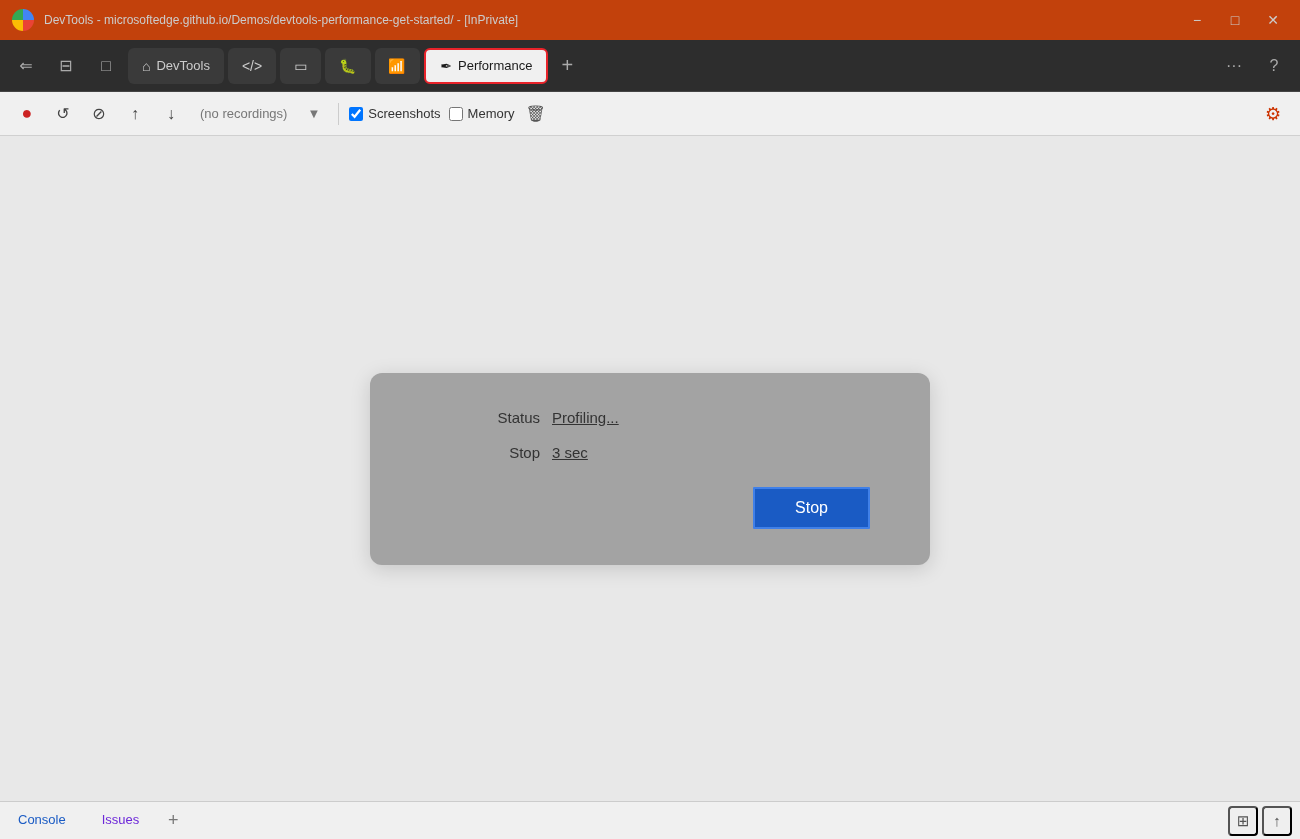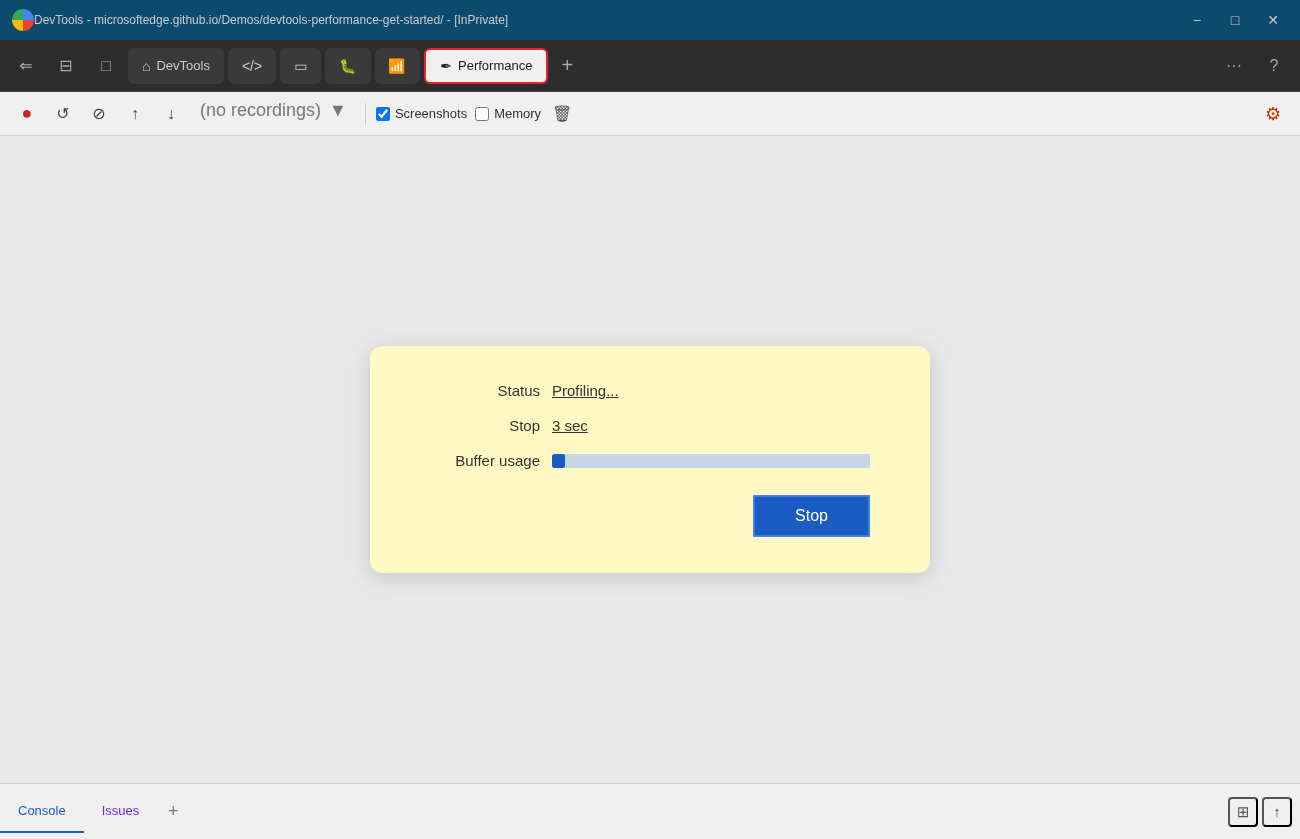--- a/index.html
+++ b/index.html
@@ -8,27 +8,27 @@
       background: #f0f0f0;
       width: 1300px;
       height: 839px;
       overflow: hidden;
       display: flex;
       flex-direction: column;
     }
 
     
     .title-bar {
-      background: #0c4a6e;
+      background: #c2410c;
       color: #fff;
       height: 40px;
       display: flex;
       align-items: center;
       padding: 15px 12px;
-      gap: 0;
+      gap: 10px;
       flex-shrink: 0;
     }
     .title-bar-icon {
       width: 22px;
       height: 22px;
       border-radius: 50%;
       background: conic-gradient(#4285f4 0deg 90deg, #ea4335 90deg 180deg, #fbbc04 180deg 270deg, #34a853 270deg 360deg);
       flex-shrink: 0;
     }
     .title-bar-text {
@@ -140,26 +140,27 @@
     }
     .toolbar-btn.record { color: #cc2222; font-size: 18px; }
     .toolbar-separator {
       width: 1px;
       height: 22px;
       background: #ccc;
       margin: 0 4px;
     }
     .recordings-dropdown {
       display: flex;
-      gap: 8px;
+      align-items: center;
+      gap: 20px;
       padding: 0 8px;
       height: 28px;
       border: none;
       background: transparent;
-      font-size: 18px;
+      font-size: 13px;
       color: #777;
       cursor: pointer;
     }
     .toolbar-spacer { flex: 1; }
     .toolbar-checkbox-group {
       display: flex;
       align-items: center;
       gap: 8px;
     }
     .checkbox-item {
@@ -194,21 +195,21 @@
       flex: 1;
       background: #e8e8e8;
       display: flex;
       align-items: center;
       justify-content: center;
       position: relative;
     }
 
     
     .profiling-card {
-      background: #fef9c3;
+      background: #a3a3a3;
       border-radius: 12px;
       padding: 36px 60px 36px 60px;
       box-shadow: 0 4px 20px rgba(0,0,0,0.15);
       min-width: 560px;
       display: flex;
       flex-direction: column;
       gap: 18px;
     }
     .info-row {
       display: flex;
@@ -252,21 +253,21 @@
       border-radius: 1px;
       padding: 10px 40px;
       font-size: 16px;
       font-weight: 500;
       cursor: pointer;
     }
 
     
     .bottom-bar {
       background: #f0f0f0;
-      height: 56px;
+      height: 38px;
       border-top: 1px solid #ccc;
       display: flex;
       align-items: center;
       padding: 0 0 0 0;
       flex-shrink: 0;
     }
     .bottom-tab {
       height: 42px;
       padding: 0 18px;
       display: flex;
@@ -400,26 +401,20 @@
 <div class="main-content">
   <div class="profiling-card">
     <div class="info-row">
       <span class="info-label">Status</span>
       <span class="info-value">Profiling...</span>
     </div>
     <div class="info-row">
       <span class="info-label">Stop</span>
       <span class="info-value">3 sec</span>
     </div>
-    <div class="info-row">
-      <span class="info-label">Buffer usage</span>
-      <div class="buffer-bar-container">
-        <div class="buffer-bar-fill" style="width: 4%;"></div>
-      </div>
-    </div>
     <div class="stop-row">
       <button class="stop-button">Stop</button>
     </div>
   </div>
 </div>
 
 <div class="bottom-bar">
   <div class="bottom-tab active">
     <span>Console</span>
   </div>

